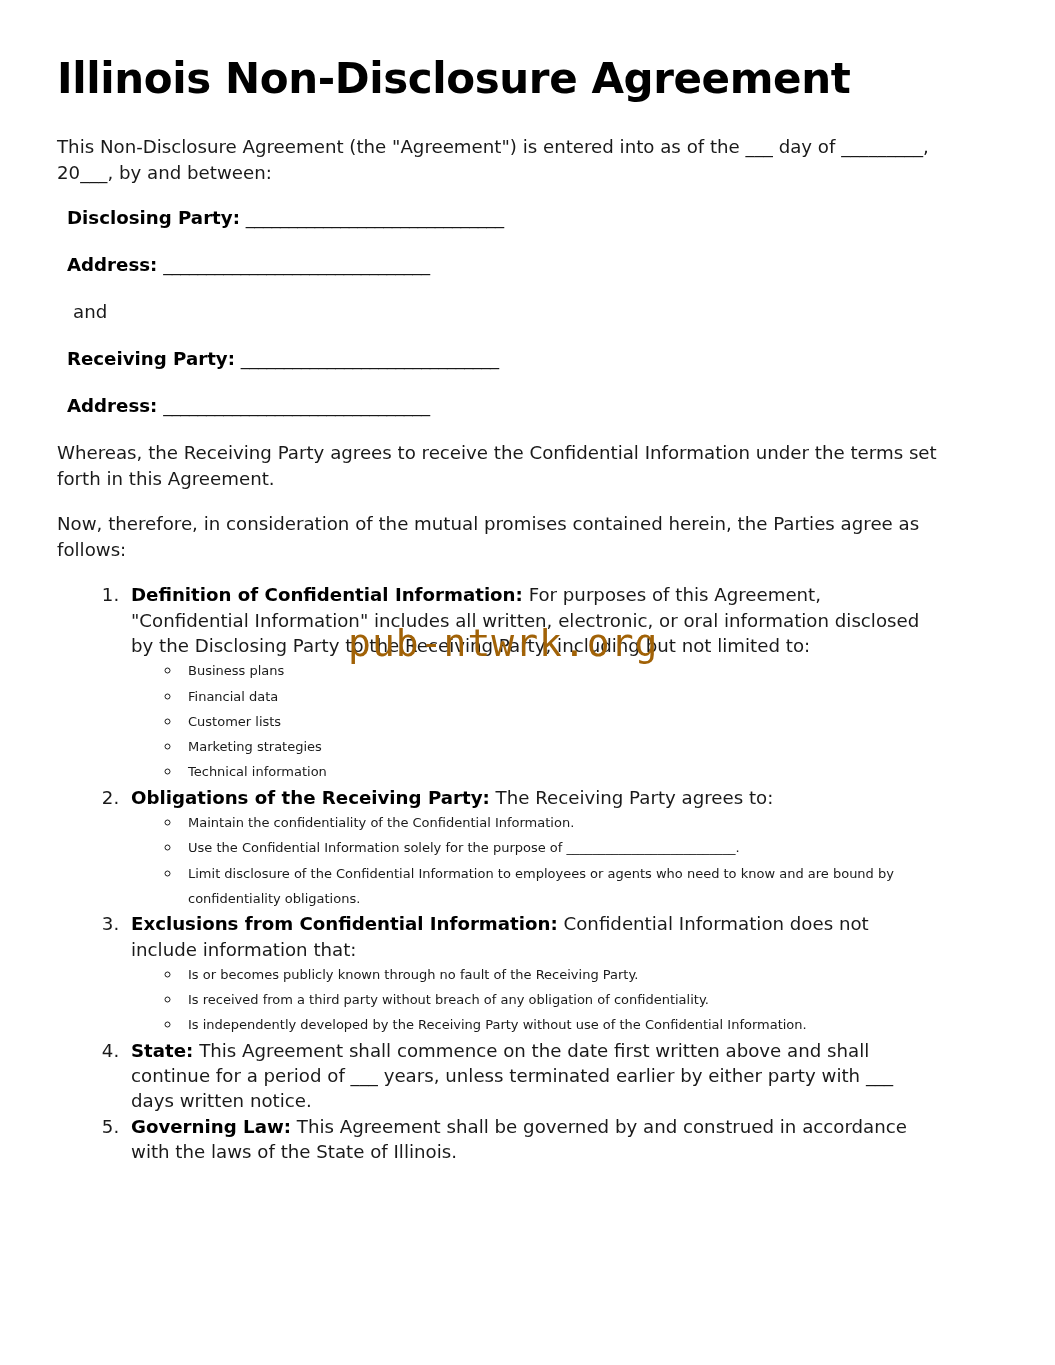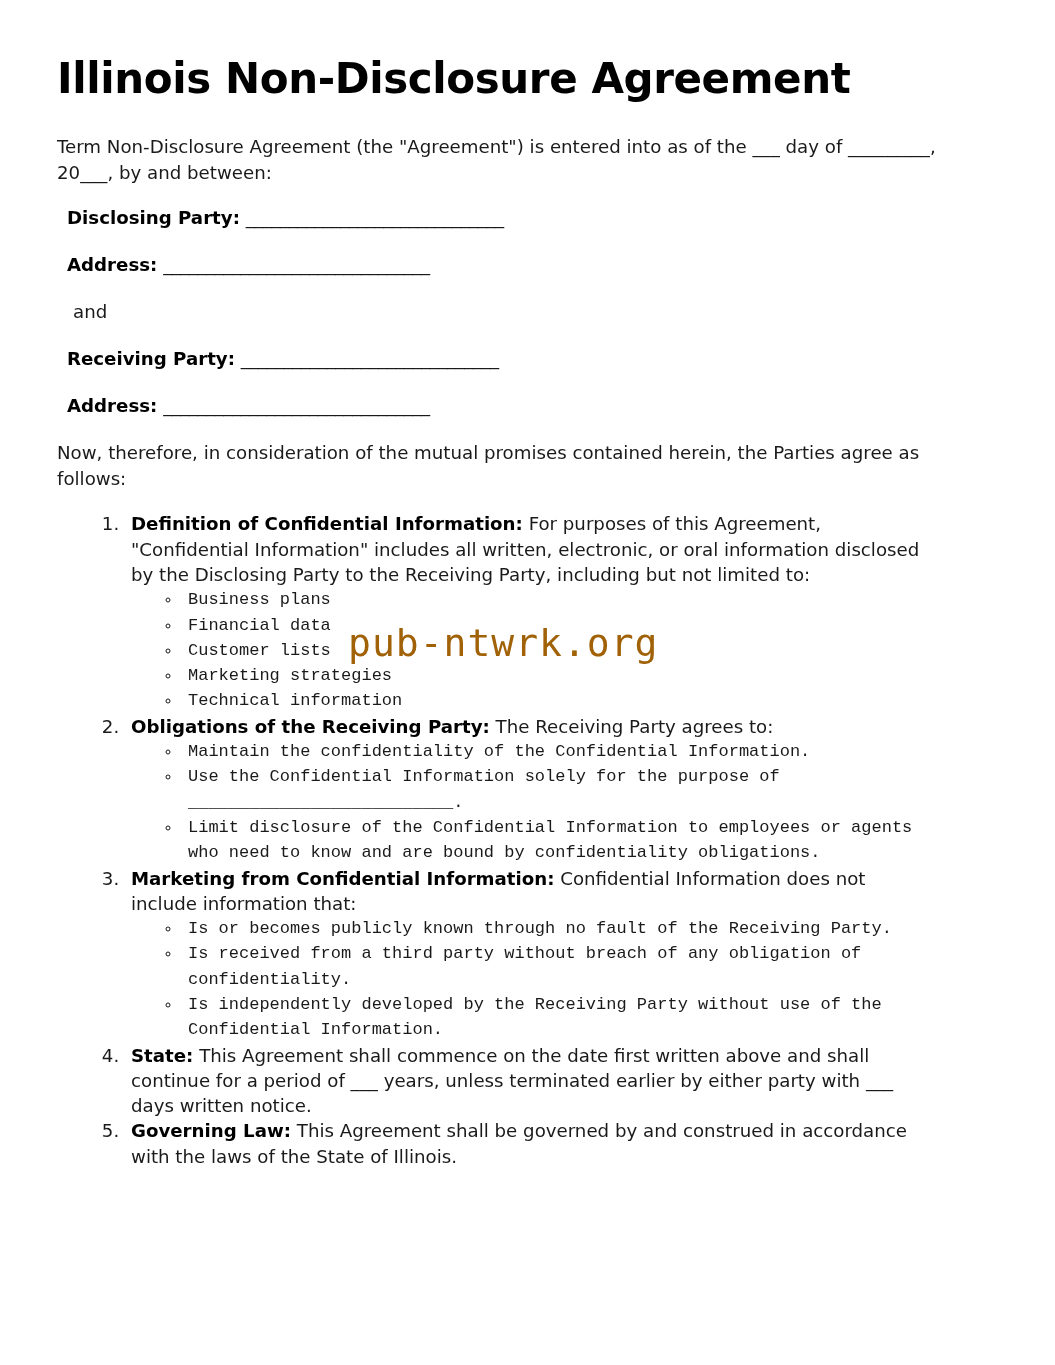--- a/index.html
+++ b/index.html
@@ -93,25 +93,24 @@
   
   ul.subitems {
     margin: 0;
     padding: 0 0 0 50px;
     list-style-type: circle;
     list-style-position: outside;
   }
   ul.subitems > li {
     margin: 0;
     padding: 0 0 0 7px;
-    font-size: 17px;
+    font-size: 13px;
     line-height: 25.3px;
     color: #1a1a1a;
     max-width: 845px;
-    font-family: Liberation Mono, monospace;
   }
   ul.subitems > li::marker {
     font-size: 15px;
   }
 
   
   .watermark {
     position: absolute;
     left: 348px;
     top: 624px;
@@ -125,21 +124,21 @@
     z-index: 5;
   }
 </style>
 </head>
 <body>
 
 <div class="page">
 
   <h1 class="doc-title">Illinois Non-Disclosure Agreement</h1>
 
-  <p class="para">Term Non-Disclosure Agreement (the "Agreement") is entered into as of the ___ day of _________, 20___, by and between:</p>
+  <p class="para">This Non-Disclosure Agreement (the "Agreement") is entered into as of the ___ day of _________, 20___, by and between:</p>
 
   <p class="field-line">
     <span class="field-label">Disclosing Party:</span><span> </span><span class="blank">______________________________</span>
   </p>
 
   <p class="field-line">
     <span class="field-label">Address:</span><span> </span><span class="blank">_______________________________</span>
   </p>
 
   <p class="small-word">and</p>
@@ -147,20 +146,21 @@
   <p class="field-line">
     <span class="field-label">Receiving Party:</span><span> </span><span class="blank">______________________________</span>
   </p>
 
   <p class="field-line">
     <span class="field-label">Address:</span><span> </span><span class="blank">_______________________________</span>
   </p>
 
 
 
+  <p class="para">Whereas, the Receiving Party agrees to receive the Confidential Information under the terms set forth in this Agreement.</p>
 
   <p class="para">Now, therefore, in consideration of the mutual promises contained herein, the Parties agree as follows:</p>
 
   <ol class="clauses">
 
     <li>
       <span class="clause-head">Definition of Confidential Information:</span><span> For purposes of this Agreement, "Confidential Information" includes all written, electronic, or oral information disclosed by the Disclosing Party to the Receiving Party, including but not limited to:</span>
       <ul class="subitems">
         <li>Business plans</li>
         <li>Financial data</li>
@@ -173,21 +173,21 @@
     <li>
       <span class="clause-head">Obligations of the Receiving Party:</span><span> The Receiving Party agrees to:</span>
       <ul class="subitems">
         <li>Maintain the confidentiality of the Confidential Information.</li>
         <li>Use the Confidential Information solely for the purpose of __________________________.</li>
         <li>Limit disclosure of the Confidential Information to employees or agents who need to know and are bound by confidentiality obligations.</li>
       </ul>
     </li>
 
     <li>
-      <span class="clause-head">Marketing from Confidential Information:</span><span> Confidential Information does not include information that:</span>
+      <span class="clause-head">Exclusions from Confidential Information:</span><span> Confidential Information does not include information that:</span>
       <ul class="subitems">
         <li>Is or becomes publicly known through no fault of the Receiving Party.</li>
         <li>Is received from a third party without breach of any obligation of confidentiality.</li>
         <li>Is independently developed by the Receiving Party without use of the Confidential Information.</li>
       </ul>
     </li>
 
     <li>
       <span class="clause-head">State:</span><span> This Agreement shall commence on the date first written above and shall continue for a period of ___ years, unless terminated earlier by either party with ___ days written notice.</span>
     </li>

